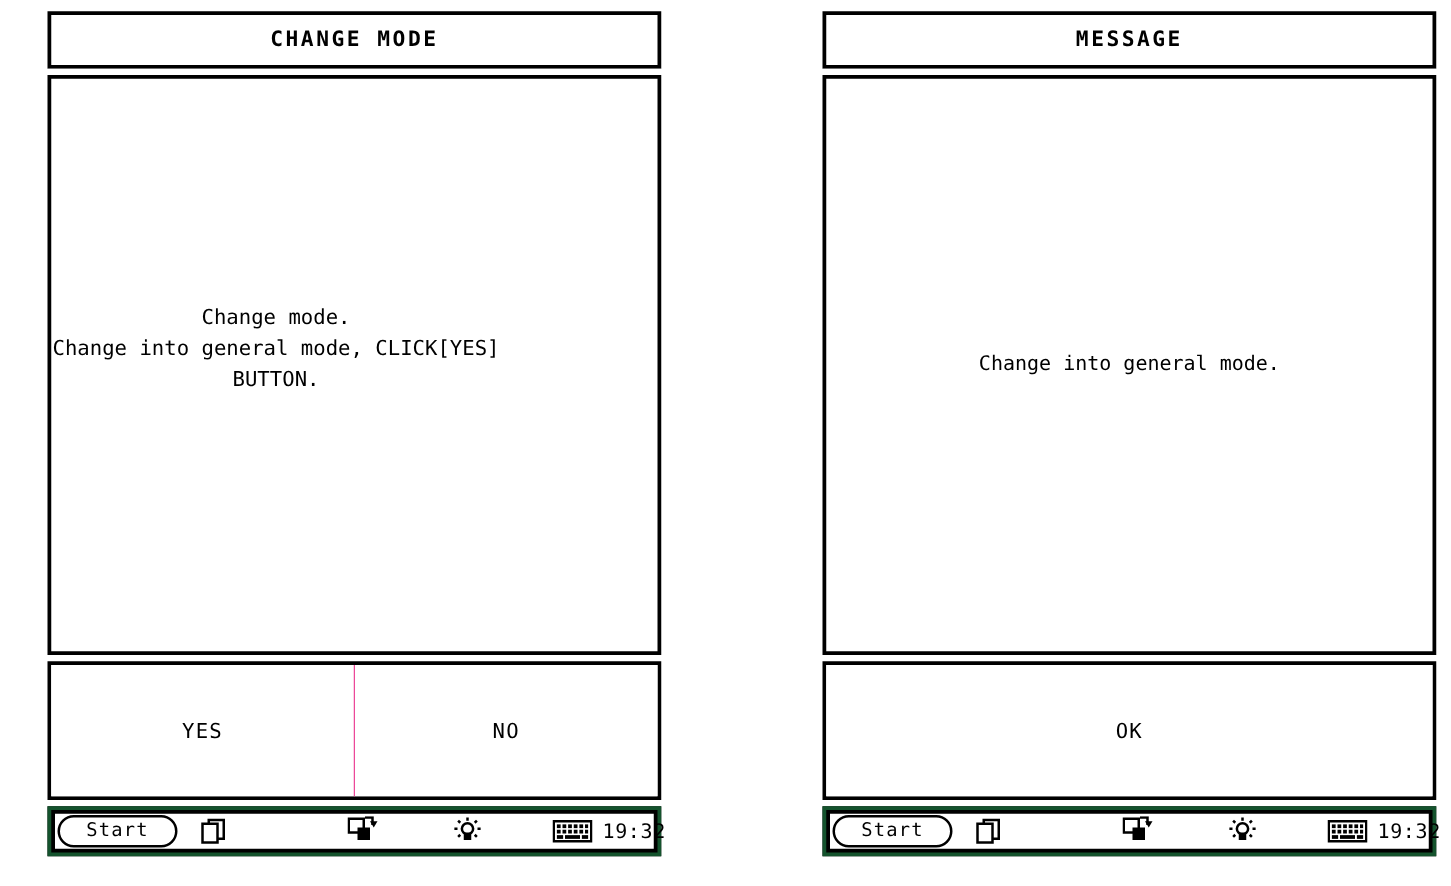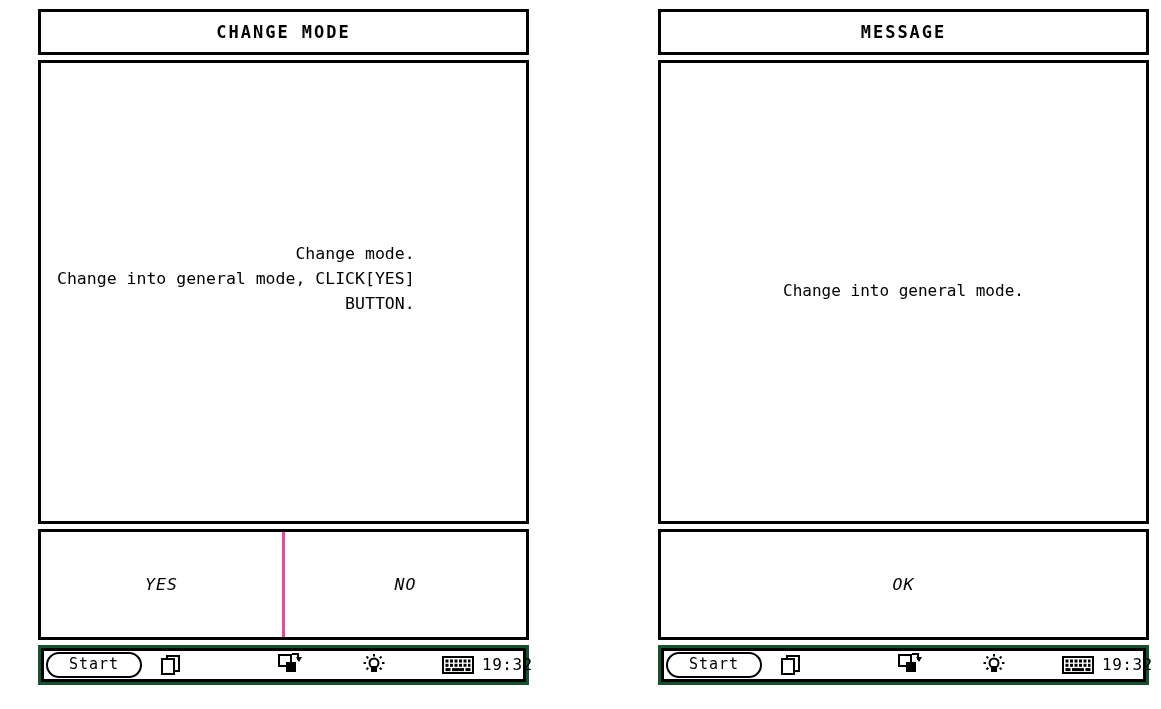--- a/index.html
+++ b/index.html
@@ -68,22 +68,21 @@
     overflow: hidden;
   }
 
   .content-text-left {
     position: absolute;
     left: 1px;
     top: 178px;
     font-size: 16.5px;
     line-height: 25px;
     white-space: pre;
-    text-align: right;
-    margin-left: 15px;
+    text-align: center;
   }
 
   .content-text-center {
     position: absolute;
     left: 0;
     right: 0;
     top: 215px;
     font-size: 16px;
     line-height: 25px;
     text-align: center;
@@ -100,24 +99,23 @@
     display: flex;
   }
   .btn {
     flex: 1 1 0;
     display: flex;
     align-items: center;
     justify-content: center;
     font-size: 16.5px;
     letter-spacing: 1px;
     background: #fff;
-    font-style: italic;
   }
   .btn + .btn {
-    border-left: 3px solid #ec4899;
+    border-left: 1px solid #ec4899;
   }
 
   
   .taskbar {
     box-sizing: border-box;
     width: 100%;
     height: 40px;
     margin-top: 5px;
     border: 3px solid #14532d;
     background: #000;

